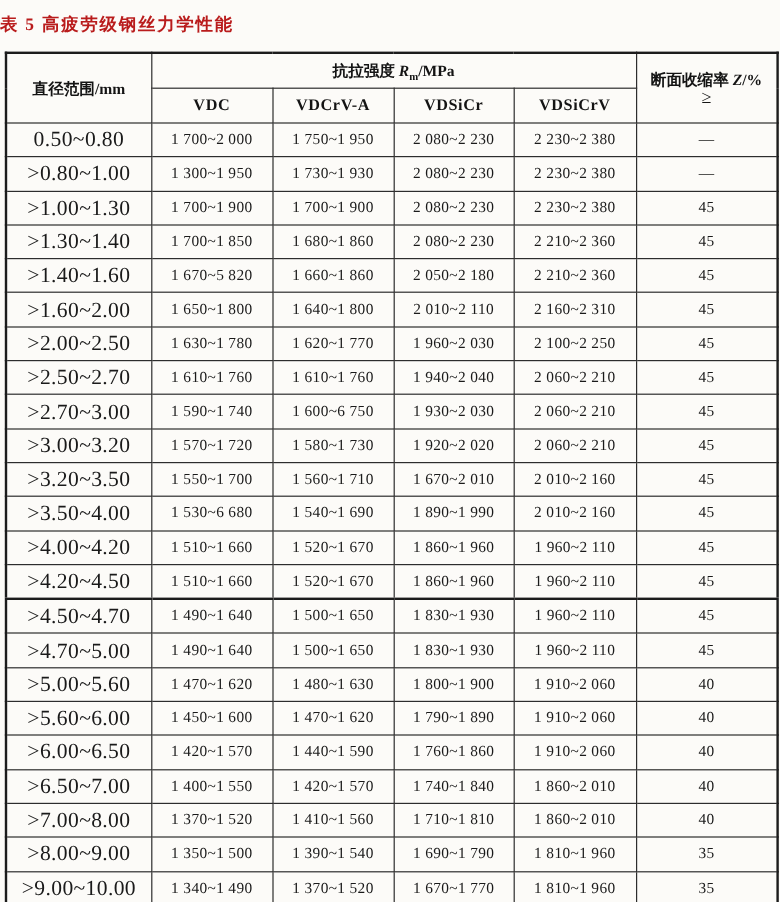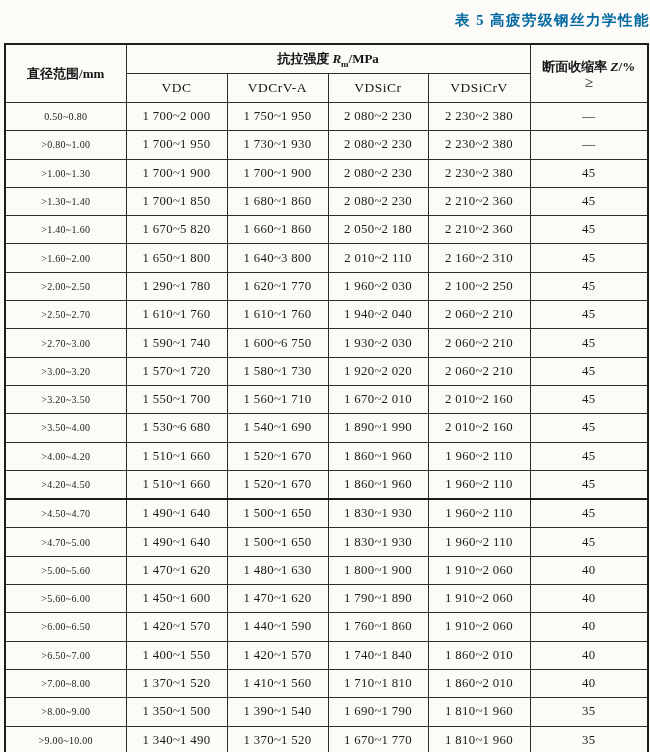--- a/index.html
+++ b/index.html
@@ -3,26 +3,26 @@
 <meta charset="utf-8">
 <style>
   html,body{margin:0;padding:0;background:#ffffff;}
   .page{
     width:650px;height:752px;box-sizing:border-box;
     background:#fcfbf8;position:relative;overflow:hidden;
     font-family:"Liberation Serif","DejaVu Serif",serif;
     color:#1a1a1a;
   }
   .title{
-    text-align:right;
+    text-align:left;
     font-weight:bold;
     font-size:14.5px;
     letter-spacing:1.5px;
     padding-top:11px;
-    color:#0369a1;
+    color:#b91c1c;
   }
   table.props{
     border-collapse:collapse;
     table-layout:fixed;
     width:643px;
     margin:13px 3px 0 4px;
     background:#fcfbf8;
     border:2.5px solid #1c1c1c;
   }
   table.props th, table.props td{
@@ -34,40 +34,40 @@
     white-space:nowrap;
   }
   thead th{
     font-size:13px;
     font-weight:bold;
     color:#141414;
   }
   tr.hdr-top th{height:28px;}
   tr.hdr-grades th{
     height:28px;
-    font-weight:normal;
+    font-weight:bold;
     font-size:13.5px;
     letter-spacing:.5px;
   }
   th .sym{font-style:italic;font-weight:bold;}
   th sub{font-size:9px;font-weight:bold;}
   th .ge{
     display:block;
     font-size:15px;
     font-weight:normal;
     line-height:14px;
     margin-top:1px;
   }
   th .red-line1{display:block;line-height:15px;}
   tbody td{
     height:27.3px;
     font-size:12.8px;
     letter-spacing:.3px;
   }
-  tbody td.c-range{font-size:10px;}
+  tbody td.c-range{font-size:18px;}
   tbody tr.thick-top td{border-top:2.6px solid #1c1c1c;}
 </style>
 </head>
 <body>
 
 <div class="page">
   <div class="title">表 5  高疲劳级钢丝力学性能</div>
 
   <table class="props">
     <colgroup>
@@ -98,21 +98,21 @@
         <tr>
           <td class="c-range">0.50~0.80</td>
           <td>1 700~2 000</td>
           <td>1 750~1 950</td>
           <td>2 080~2 230</td>
           <td>2 230~2 380</td>
           <td>—</td>
         </tr>
         <tr>
           <td class="c-range">&gt;0.80~1.00</td>
-          <td>1 700~1 950</td>
+          <td>1 300~1 950</td>
           <td>1 730~1 930</td>
           <td>2 080~2 230</td>
           <td>2 230~2 380</td>
           <td>—</td>
         </tr>
         <tr>
           <td class="c-range">&gt;1.00~1.30</td>
           <td>1 700~1 900</td>
           <td>1 700~1 900</td>
           <td>2 080~2 230</td>
@@ -131,28 +131,28 @@
           <td class="c-range">&gt;1.40~1.60</td>
           <td>1 670~5 820</td>
           <td>1 660~1 860</td>
           <td>2 050~2 180</td>
           <td>2 210~2 360</td>
           <td>45</td>
         </tr>
         <tr>
           <td class="c-range">&gt;1.60~2.00</td>
           <td>1 650~1 800</td>
-          <td>1 640~3 800</td>
+          <td>1 640~1 800</td>
           <td>2 010~2 110</td>
           <td>2 160~2 310</td>
           <td>45</td>
         </tr>
         <tr>
           <td class="c-range">&gt;2.00~2.50</td>
-          <td>1 290~1 780</td>
+          <td>1 630~1 780</td>
           <td>1 620~1 770</td>
           <td>1 960~2 030</td>
           <td>2 100~2 250</td>
           <td>45</td>
         </tr>
         <tr>
           <td class="c-range">&gt;2.50~2.70</td>
           <td>1 610~1 760</td>
           <td>1 610~1 760</td>
           <td>1 940~2 040</td>

